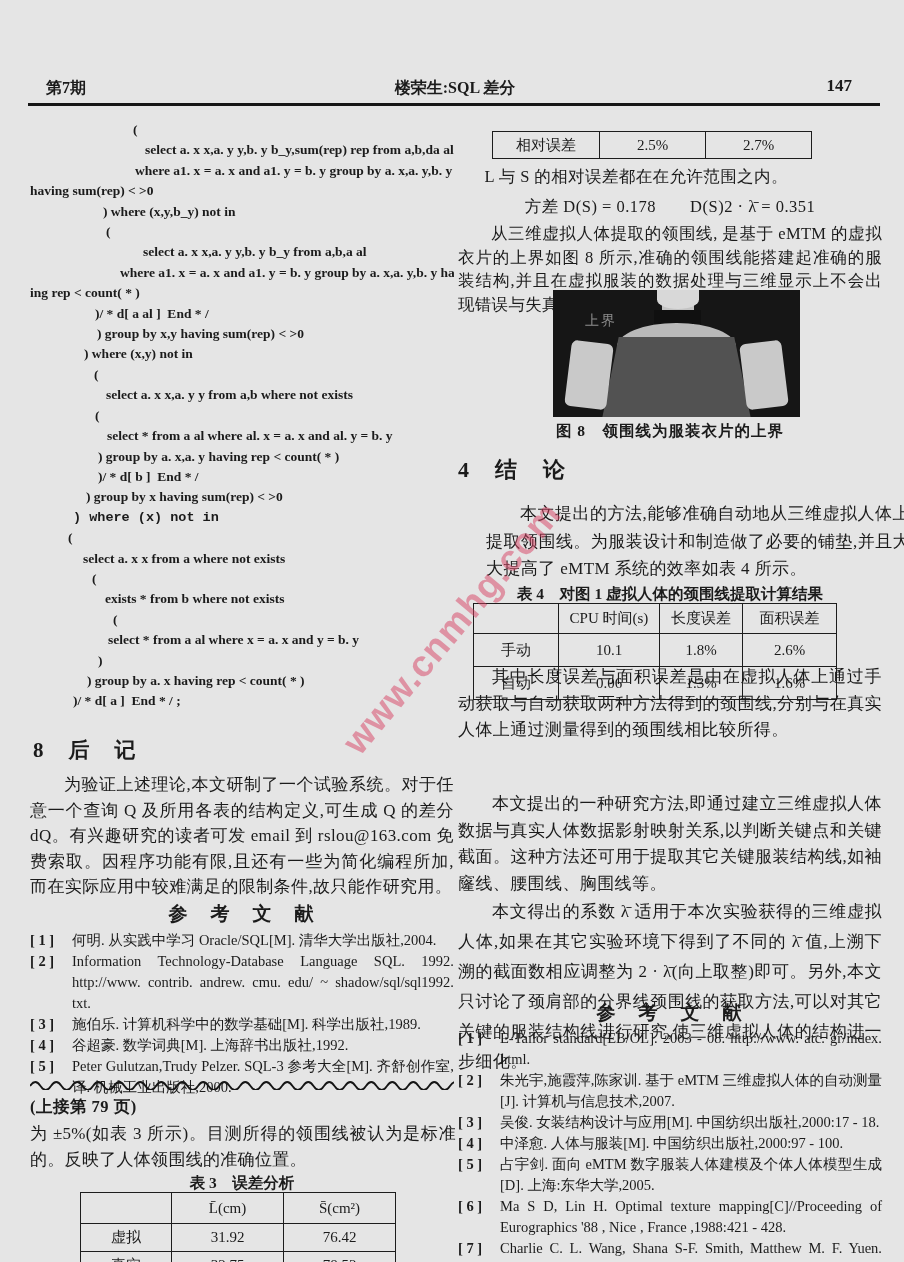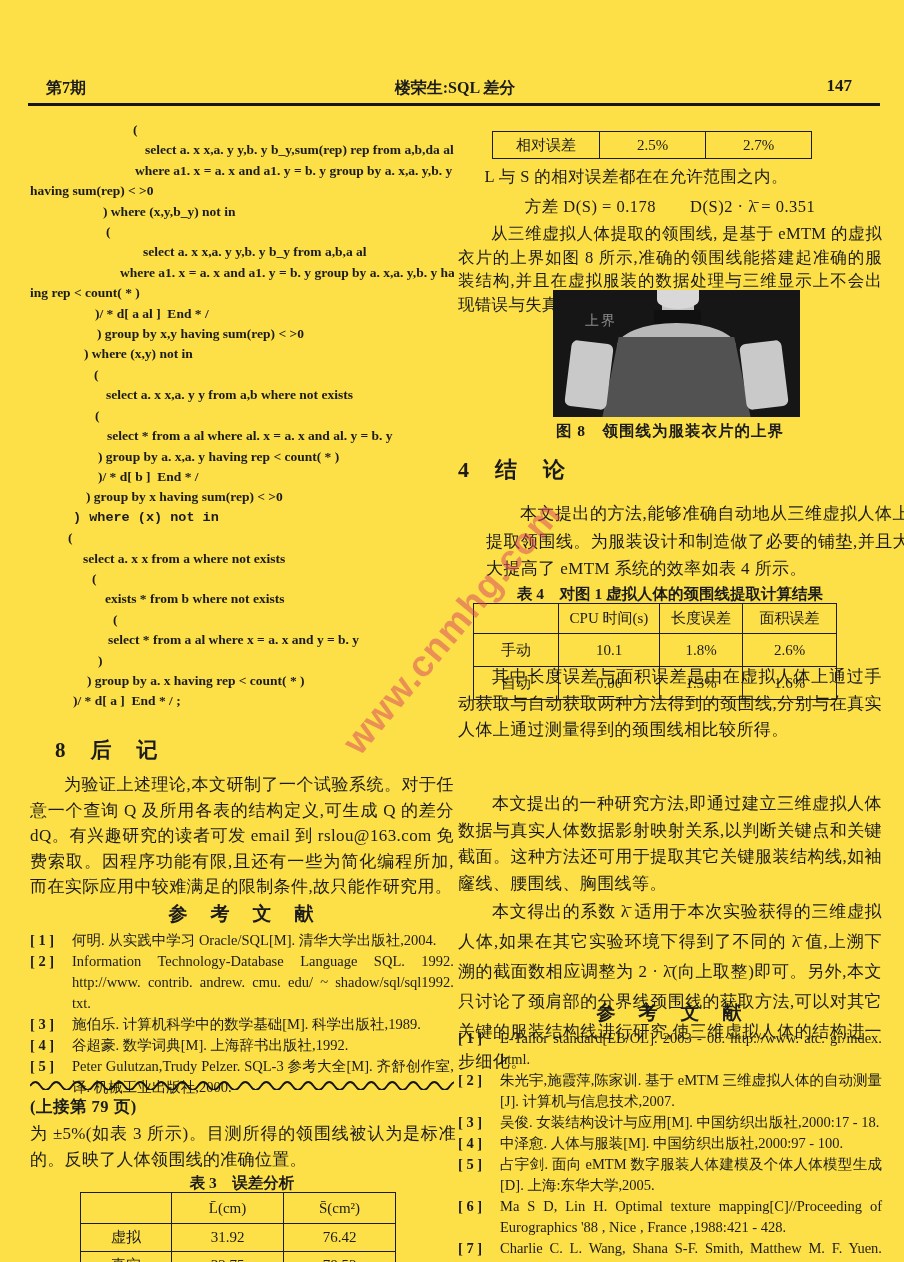--- a/index.html
+++ b/index.html
@@ -1,18 +1,18 @@
 <!DOCTYPE html>
 <html><head>
 <meta charset="utf-8">
 <style>
   html,body{margin:0;padding:0;background:#777;}
   .page{
     position:relative;width:904px;height:1262px;margin:0 auto;
-    background:#fde047;overflow:hidden;
+    background:#e5e5e5;overflow:hidden;
     font-family:"Liberation Serif","DejaVu Serif",serif;color:#1b1b1b;
   }
   
   .pg-header{position:absolute;left:30px;top:78px;width:850px;height:24px;font-size:16px;font-weight:bold;}
   .hdr-issue{position:absolute;left:16px;top:0;}
   .hdr-center{position:absolute;left:0;right:0;top:0;text-align:center;}
   .hdr-page{position:absolute;right:28px;top:-2px;font-size:17px;font-weight:bold;}
   .hdr-rule{position:absolute;left:28px;top:103px;width:852px;height:3px;background:#161616;}
 
   
@@ -60,21 +60,21 @@
   .fig-neck{left:44%;top:0;width:13%;height:42%;background:#c3c3c3;}
   .fig-choker{left:41%;top:16%;width:19%;height:11%;background:#101010;}
   .fig-shoulders{left:26%;top:26%;width:48%;height:20%;background:#b9b9b9;border-radius:50% 50% 0 0/95% 95% 0 0;}
   .fig-vest{left:20%;top:37%;width:60%;height:63%;background:#525252;clip-path:polygon(11% 0,89% 0,100% 100%,0 100%);}
   .fig-arm-l{left:6%;top:41%;width:17%;height:52%;background:#c9c9c9;border-radius:6px;transform:rotate(7deg);}
   .fig-arm-r{right:6%;top:41%;width:17%;height:52%;background:#c9c9c9;border-radius:6px;transform:rotate(-7deg);}
   .fig-label{left:13%;top:17%;color:#8d8d8d;font-size:14px;letter-spacing:2px;}
   .fig-caption{left:458px;top:421px;width:424px;text-align:center;font-size:15.5px;font-weight:bold;letter-spacing:1px;}
 
   
-  .l-post-h{left:55px;top:736px;}
+  .l-post-h{left:33px;top:736px;}
   .l-post-p{left:30px;top:772px;width:424px;}
   .l-refs-h{left:30px;top:901px;width:424px;}
   .l-refs{left:30px;top:930px;width:424px;}
   .wavy{left:30px;top:1078px;width:424px;height:12px;}
   .cont-note{left:30px;top:1096px;width:424px;font-size:16.5px;font-weight:bold;letter-spacing:.5px;}
   .cont-body{left:30px;top:1121px;width:426px;font-size:17px;line-height:25.5px;text-align:justify;letter-spacing:.3px;}
   .t3-title{left:30px;top:1173px;width:424px;}
   .t4-title{left:458px;top:584px;width:424px;}
   .r-refs-h{left:458px;top:1000px;width:424px;}
   .r-refs{left:458px;top:1028px;width:424px;}

